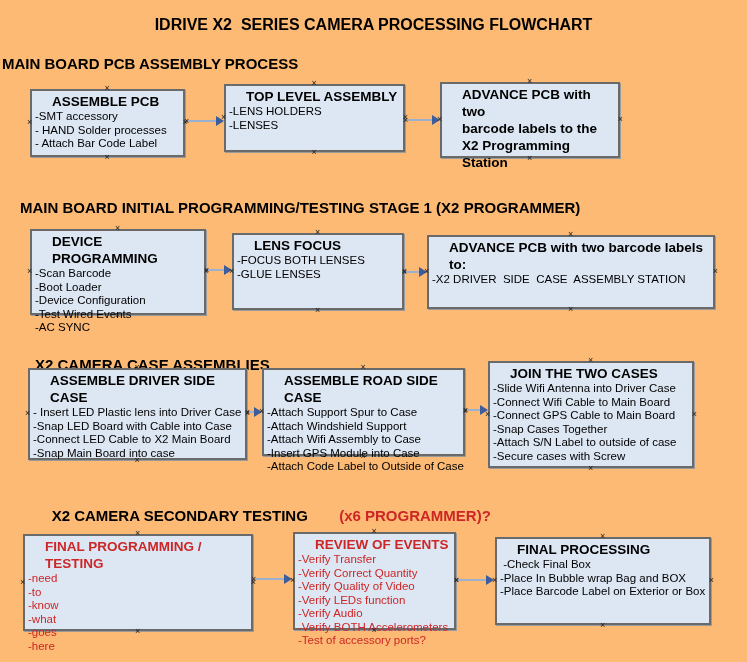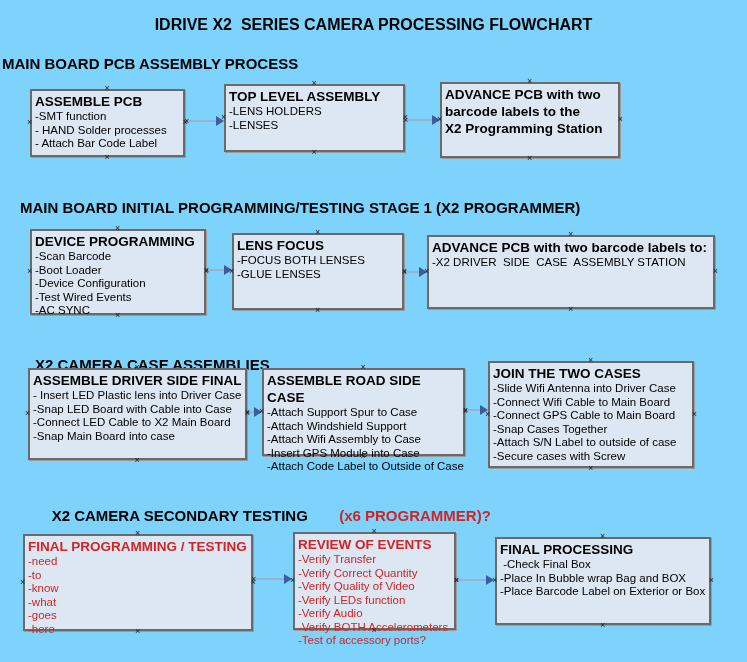--- a/index.html
+++ b/index.html
@@ -1,36 +1,36 @@
 <!DOCTYPE html>
 <html><head>
 <meta charset="utf-8">
 <style>
   html,body{margin:0;padding:0;background:#ffffff;}
   .canvas{
-    position:relative;width:747px;height:662px;background:#7dd3fc;
+    position:relative;width:747px;height:662px;background:#fdba74;
     font-family:"Liberation Sans","DejaVu Sans",sans-serif;color:#000;
     overflow:hidden;
   }
   .title{
     position:absolute;top:16px;left:0;width:100%;margin:0;
     text-align:center;font-size:16px;font-weight:bold;white-space:pre;
   }
   .heading{
     position:absolute;font-size:15px;font-weight:bold;white-space:pre;
   }
   .redtext{color:#cc2626;margin-left:23px;}
   .fbox{
     position:absolute;background:#dde6f3;border:2px solid #6a6a6a;
     box-shadow:1px 1px 0 #9a9a9a;box-sizing:border-box;
   }
   .fbox.red .btitle,.fbox.red .box-item{color:#cc2626;}
   .btitle{
     font-size:13.5px;font-weight:bold;line-height:17px;
-    padding:2px 2px 0 3px;white-space:pre-line;
+    padding:2px 2px 0 20px;white-space:pre-line;
   }
   .box-item{
     font-size:11.5px;line-height:13.5px;padding-left:3px;white-space:pre;
   }
   .anchor{
     position:absolute;font-size:9px;line-height:9px;color:#222;
     font-weight:normal;
   }
   .a-top{top:-7px;left:50%;margin-left:-3px;}
   .a-bottom{bottom:-7px;left:50%;margin-left:-3px;}
@@ -53,21 +53,21 @@
 
 <div class="canvas">
 
   <h1 class="title">IDRIVE X2  SERIES CAMERA PROCESSING FLOWCHART</h1>
 
   <div class="heading" style="left:2px;top:55px">MAIN BOARD PCB ASSEMBLY PROCESS</div>
 
   <div class="fbox" style="left:30px;top:89px;width:155px;height:68px">
     <div class="btitle">ASSEMBLE PCB</div>
     <div class="bitems">
-        <div class="box-item">-SMT function</div>
+        <div class="box-item">-SMT accessory</div>
         <div class="box-item">- HAND Solder processes</div>
         <div class="box-item">- Attach Bar Code Label</div>
       </div>
   <span class="anchor a-top">×</span>
       <span class="anchor a-bottom">×</span>
       <span class="anchor a-left">×</span>
       <span class="anchor a-right">×</span>
     </div>
   <div class="arrow" style="left:188px;top:120px;width:34px">
       <span class="ahead"></span>
@@ -141,21 +141,21 @@
       </div>
   <span class="anchor a-top">×</span>
       <span class="anchor a-bottom">×</span>
       <span class="anchor a-left">×</span>
       <span class="anchor a-right">×</span>
     </div>
 
   <div class="heading" style="left:35px;top:356px">X2 CAMERA CASE ASSEMBLIES</div>
 
   <div class="fbox" style="left:28px;top:368px;width:219px;height:92px">
-    <div class="btitle">ASSEMBLE DRIVER SIDE FINAL</div>
+    <div class="btitle">ASSEMBLE DRIVER SIDE CASE</div>
     <div class="bitems">
         <div class="box-item">- Insert LED Plastic lens into Driver Case</div>
         <div class="box-item">-Snap LED Board with Cable into Case</div>
         <div class="box-item">-Connect LED Cable to X2 Main Board</div>
         <div class="box-item">-Snap Main Board into case</div>
       </div>
   <span class="anchor a-top">×</span>
       <span class="anchor a-bottom">×</span>
       <span class="anchor a-left">×</span>
       <span class="anchor a-right">×</span>

